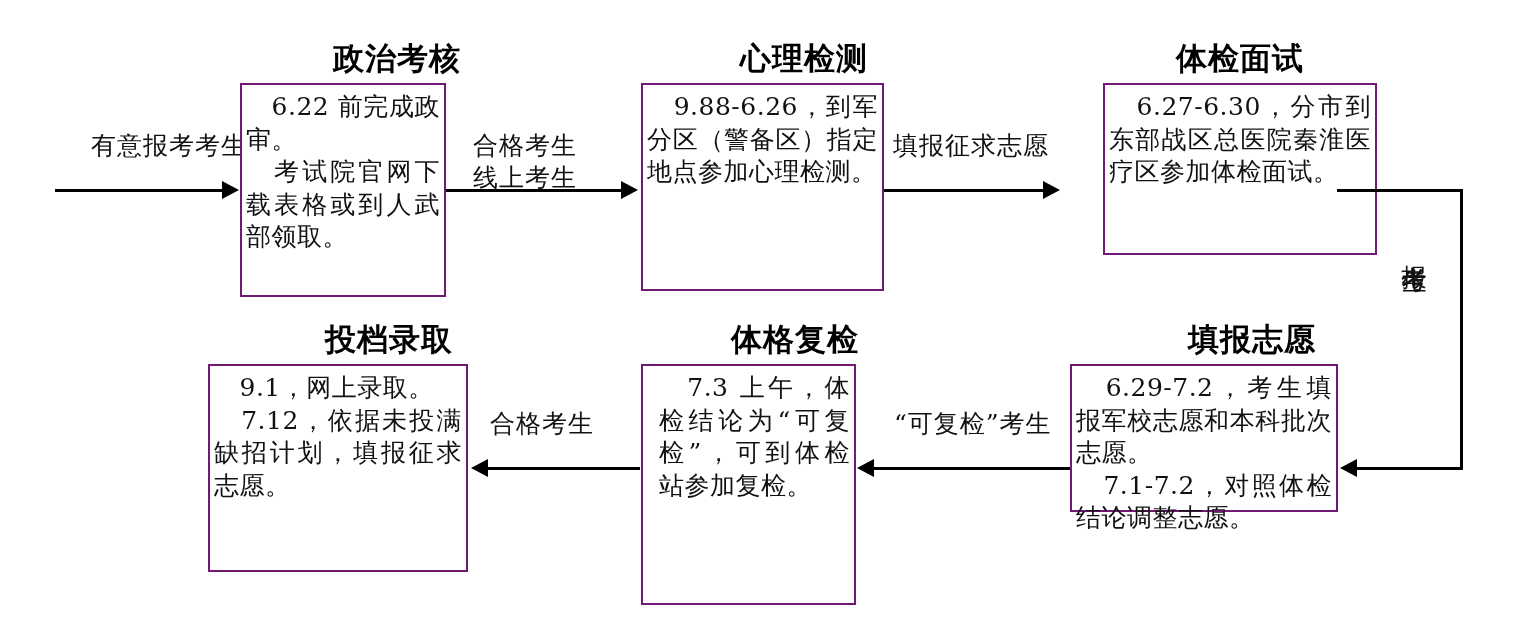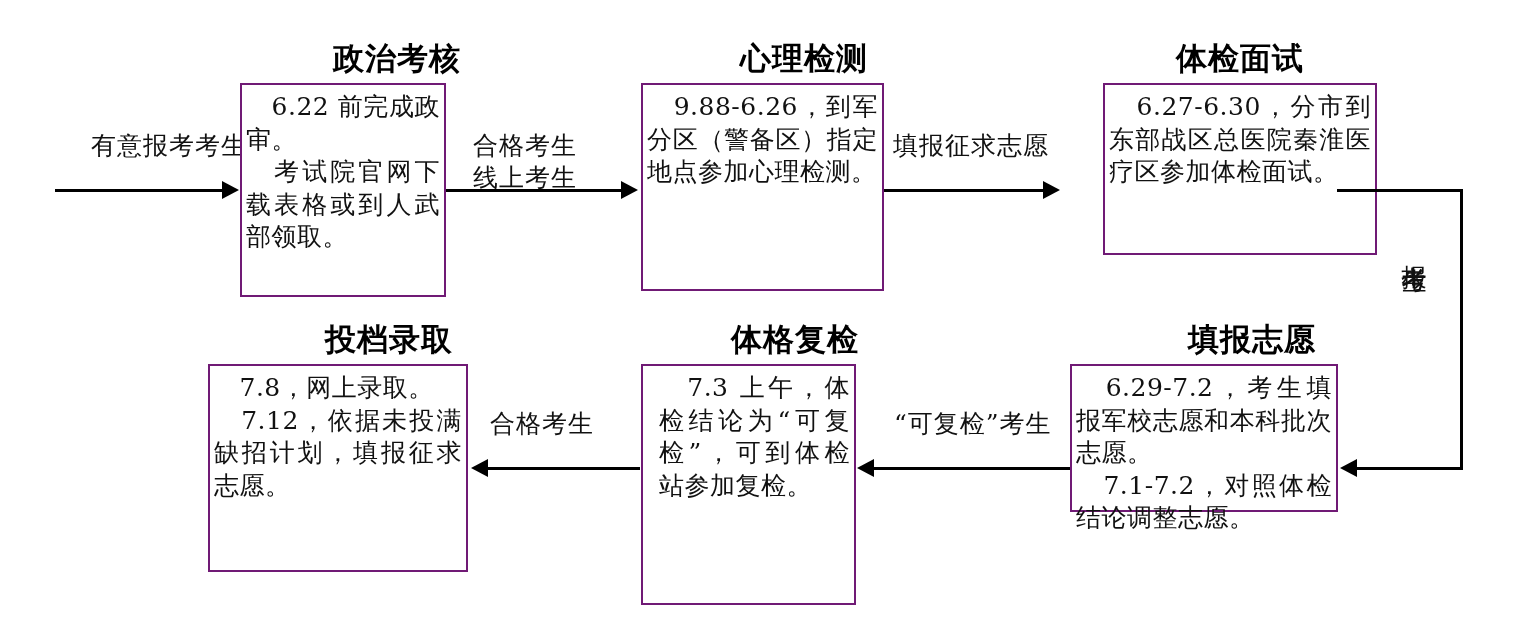--- a/index.html
+++ b/index.html
@@ -143,17 +143,17 @@
   <div class="node" style="left:641px; top:364px; width:215px; height:241px;padding-left:12px;">
     <div class="node-body">　7.3 上午，体检结论为“可复检”，可到体检站参加复检。</div>
   </div>
 
   <div class="edge-label" style="left:490px; top:408px;">合格考生</div>
   <div class="hline" style="left:488px; top:467px; width:152px;"></div>
   <div class="arrow-left" style="left:471px; top:459px;"></div>
 
   <div class="node-title" style="left:277px; top:319px;">投档录取</div>
   <div class="node" style="left:208px; top:364px; width:260px; height:208px;">
-    <div class="node-body">　7.8，网上录取。
+    <div class="node-body">　9.1，网上录取。
 　7.12，依据未投满缺招计划，填报征求志愿。</div>
   </div>
 
 </div>
 
 </body></html>

